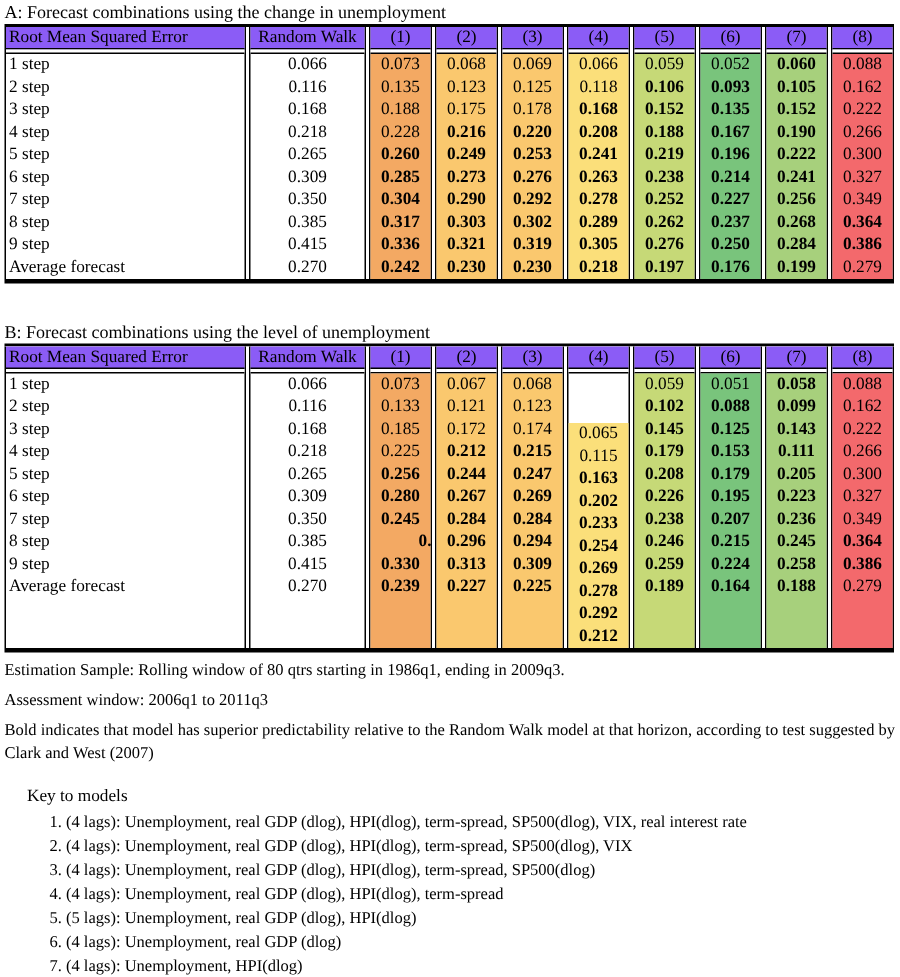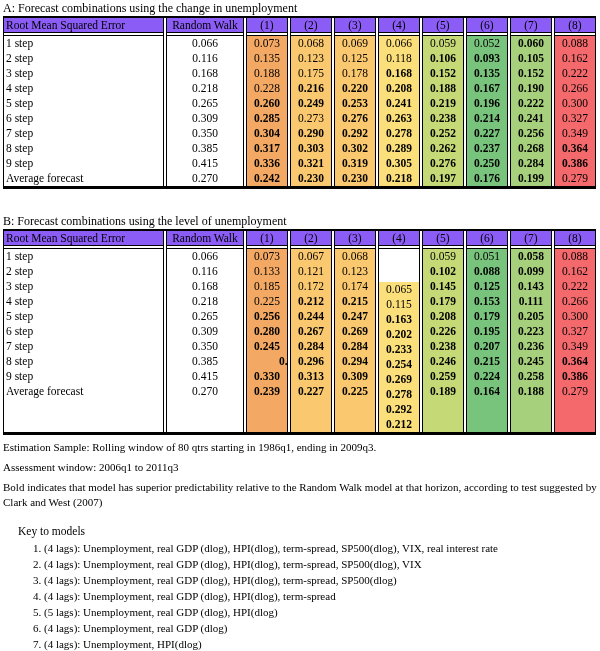--- a/index.html
+++ b/index.html
@@ -93,21 +93,21 @@
       <div class="gutter"></div>
       <div class="col col-model" style="width: 42px;">
         <div class="hcell">(2)</div>
         <div class="hspacer"></div>
         <div class="cbody" style="background: rgb(250, 200, 110);">
           <div class="crow">0.068</div>
           <div class="crow">0.123</div>
           <div class="crow">0.175</div>
           <div class="crow" style="font-weight: bold;">0.216</div>
           <div class="crow" style="font-weight: bold;">0.249</div>
-          <div class="crow" style="font-weight: normal;">0.273</div>
+          <div class="crow" style="font-weight: bold;">0.273</div>
           <div class="crow" style="font-weight: bold;">0.290</div>
           <div class="crow" style="font-weight: bold;">0.303</div>
           <div class="crow" style="font-weight: bold;">0.321</div>
           <div class="crow" style="font-weight: bold;">0.230</div>
         </div>
       </div>
       <div class="gutter"></div>
       <div class="col col-model" style="width: 42px;">
         <div class="hcell">(3)</div>
         <div class="hspacer"></div>

